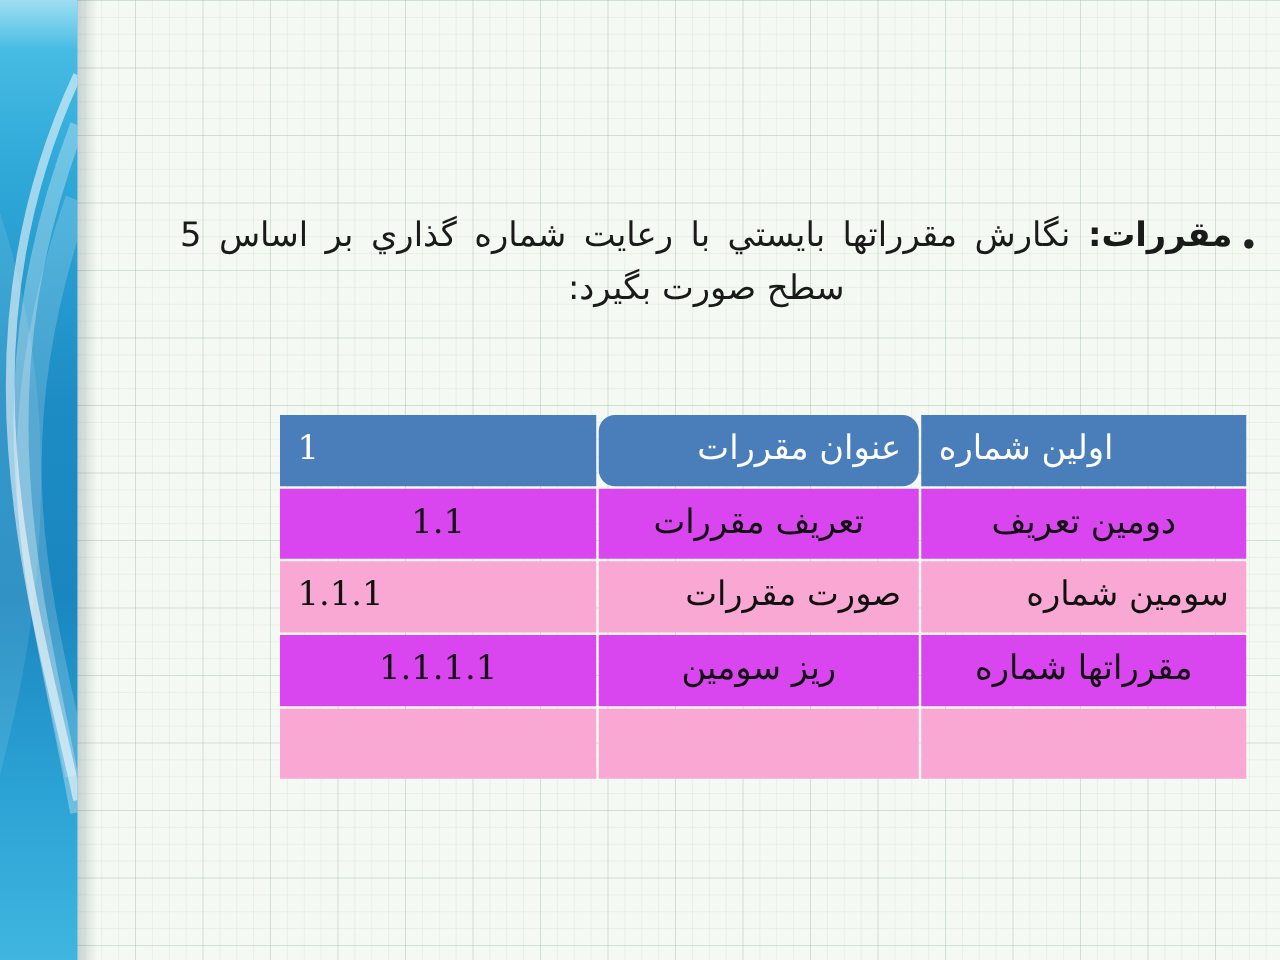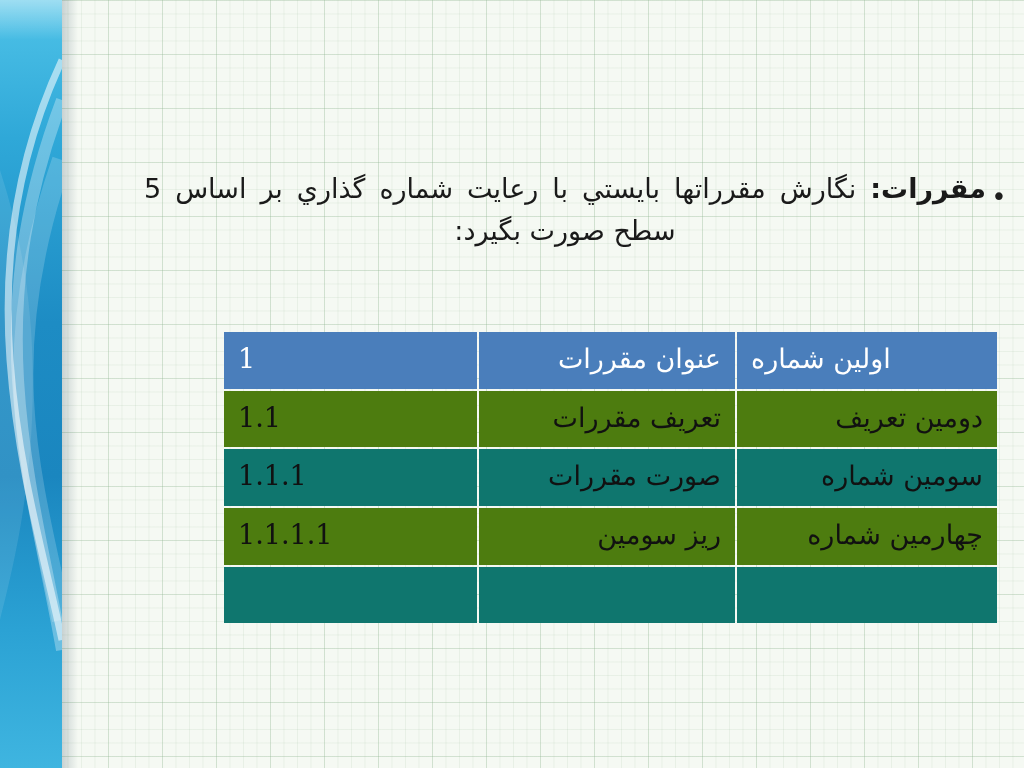--- a/index.html
+++ b/index.html
@@ -139,31 +139,32 @@
     font-size: 27px;
     line-height: 1.32;
     color: #111111;
   }
   table.levels tr.head td {
     background: #4a7ebb;
     color: #ffffff;
     font-family: "DejaVu Serif", serif;
   }
   table.levels tr.r-even td {
-    background: #4d7c0f;
+    background: #d946ef;
+    text-align: center;
   }
   table.levels tr.r-odd td {
-    background: #0f766e;
+    background: #f9a8d4;
   }
   td.c-label { width: 232px; text-align: right; }
   td.c-title { width: 228px; text-align: right; }
   td.c-num   { width: 225px; text-align: left; direction: ltr; }
 
   tr.head td.c-label { text-align: left; }
-  tr.head td.c-title { text-align: right; }
+  tr.head td.c-title { text-align: right; border-radius: 13px; }
   tr.head td.c-num   { text-align: left; }
 </style>
 </head>
 <body>
 
 <div class="slide">
 
   <div class="grid-bg"></div>
 
   <div class="left-band">
@@ -196,21 +197,21 @@
             <td class="c-label">دومین تعریف</td>
             <td class="c-title">تعریف مقررات</td>
             <td class="c-num">1.1</td>
           </tr>
           <tr class="r-odd">
             <td class="c-label">سومین شماره</td>
             <td class="c-title">صورت مقررات</td>
             <td class="c-num">1.1.1</td>
           </tr>
           <tr class="r-even">
-            <td class="c-label">چهارمین شماره</td>
+            <td class="c-label">مقرراتها شماره</td>
             <td class="c-title">ریز سومین</td>
             <td class="c-num">1.1.1.1</td>
           </tr>
           <tr class="r-odd">
             <td class="c-label">&nbsp;</td>
             <td class="c-title">&nbsp;</td>
             <td class="c-num">&nbsp;</td>
           </tr>
         </tbody>
       </table>

